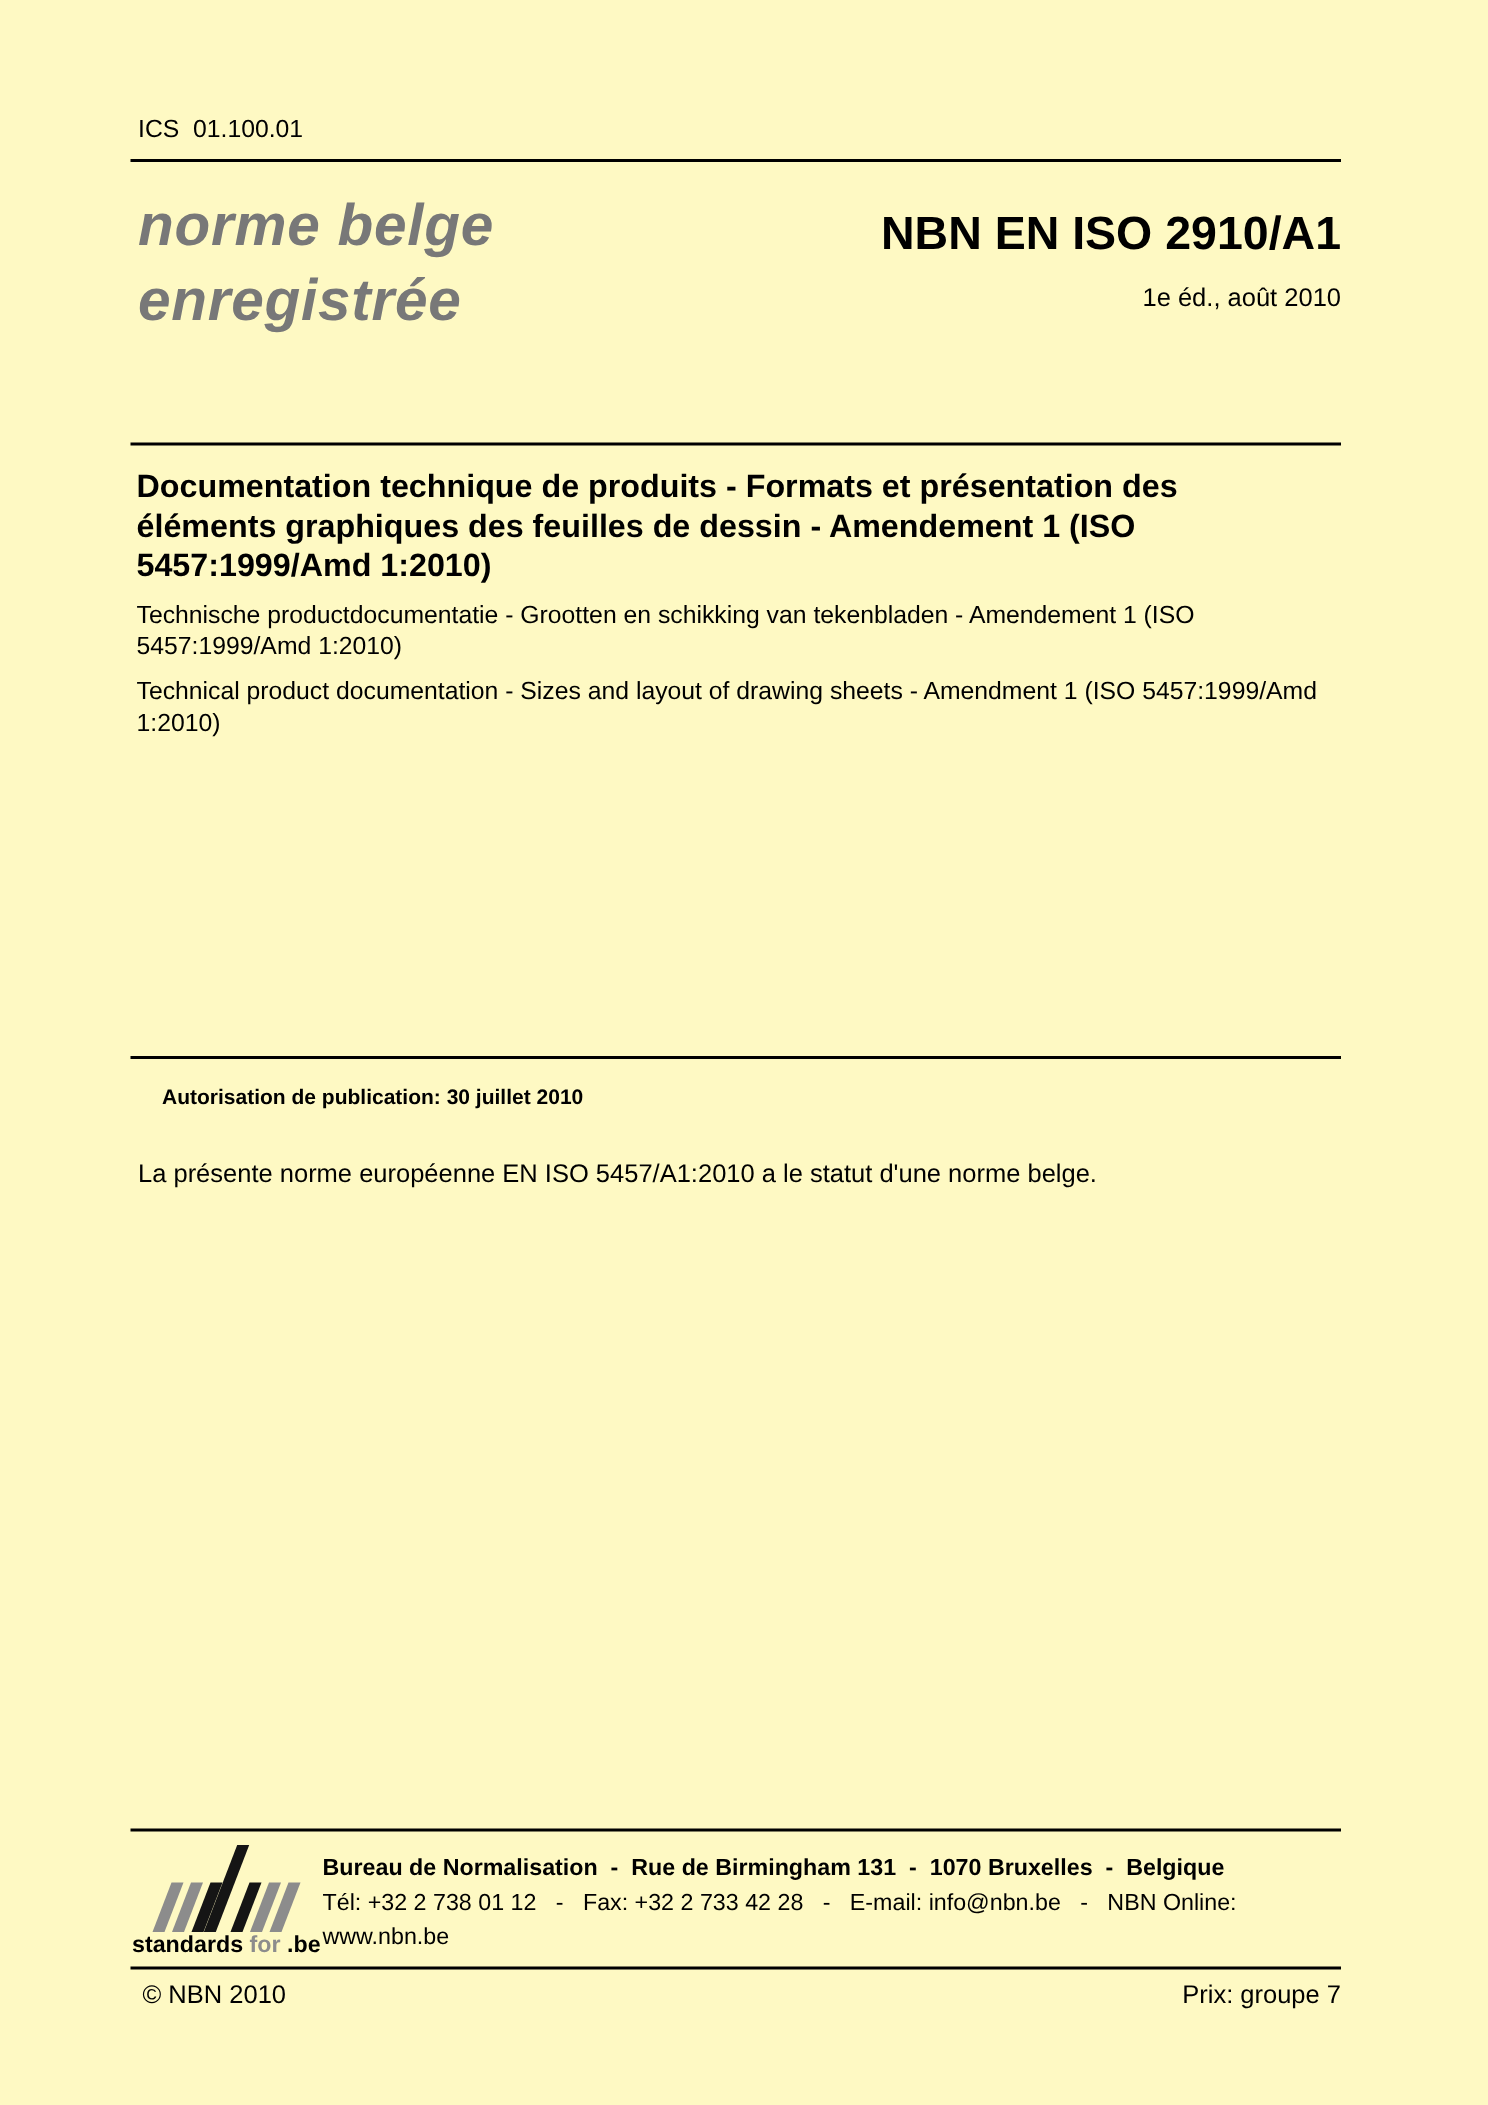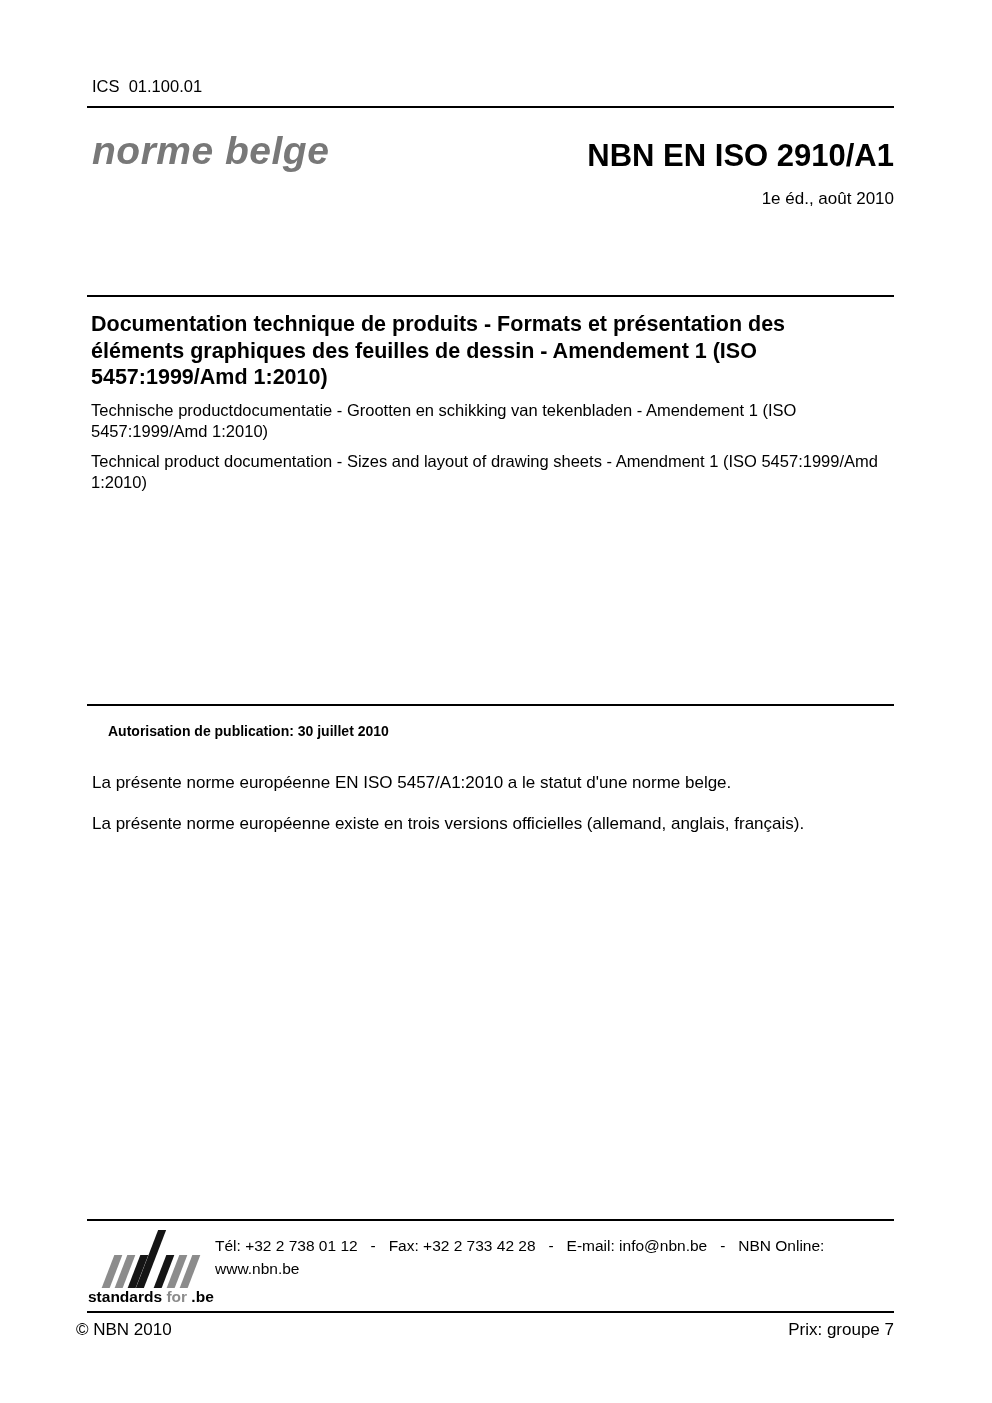--- a/index.html
+++ b/index.html
@@ -1,21 +1,21 @@
 <!DOCTYPE html>
 <html><head>
 <meta charset="utf-8">
 <style>
   html, body { margin: 0; padding: 0; background: #e8e8e8; }
   .page {
     position: relative;
     width: 992px;
     height: 1403px;
     margin: 0 auto;
-    background: #ffffff;
+    background: #fef9c3;
     font-family: "Liberation Sans", sans-serif;
     color: #000000;
     overflow: hidden;
   }
   .rule {
     position: absolute;
     left: 87px;
     width: 807px;
     height: 0;
     border-top: 2px solid #000000;
@@ -109,33 +109,34 @@
 
   #footer-text {
     position: absolute;
     left: 215px;
     top: 1234px;
     width: 682px;
   }
   .ft-line { font-size: 15.5px; line-height: 23px; white-space: pre-wrap; }
   .ft-bold { font-weight: bold; }
 
-  #copyright { position: absolute; top: 1320px; left: 76px; font-size: 17px; }
+  #copyright { position: absolute; top: 1320px; left: 95px; font-size: 17px; }
   #price { position: absolute; top: 1320px; right: 98px; font-size: 17px; }
 </style>
 </head>
 <body>
 
 <div class="page">
 
   <div id="ics">ICS  01.100.01</div>
   <div class="rule" id="rule-top"></div>
 
   <div id="doc-type">
     <div>norme belge</div>
+    <div>enregistrée</div>
   </div>
 
   <div id="header-right">
     <div class="std-number">NBN EN ISO 2910/A1</div>
     <div class="edition">1e éd., août 2010</div>
   </div>
 
   <div class="rule" id="rule-title"></div>
 
   <div id="title-block">
@@ -144,36 +145,36 @@
 5457:1999/Amd 1:2010)</div>
     <div class="title-sub">Technische productdocumentatie - Grootten en schikking van tekenbladen - Amendement 1 (ISO
 5457:1999/Amd 1:2010)</div>
     <div class="title-sub">Technical product documentation - Sizes and layout of drawing sheets - Amendment 1 (ISO 5457:1999/Amd
 1:2010)</div>
   </div>
 
   <div class="rule" id="rule-auth"></div>
   <div id="authorization">Autorisation de publication: 30 juillet 2010</div>
   <div class="note" id="note1">La présente norme européenne EN ISO 5457/A1:2010 a le statut d'une norme belge.</div>
-  <div class="note" id="note2">La présente norme européenne existe en trois versions officielles (allemand, anglais, français).</div>
 
   <div class="rule" id="rule-footer-top"></div>
 
   <div id="footer-logo-bars">
     <div class="bar gray"></div>
     <div class="bar gray"></div>
     <div class="bar black"></div>
     <div class="bar black tall"></div>
     <div class="bar black"></div>
     <div class="bar gray"></div>
     <div class="bar gray"></div>
   </div>
   <div id="footer-wordmark"><span>standards </span><span class="wm-for">for</span><span> .be</span></div>
 
   <div id="footer-text">
+    <div class="ft-line ft-bold">Bureau de Normalisation  -  Rue de Birmingham 131  -  1070 Bruxelles  -  Belgique</div>
     <div class="ft-line">Tél: +32 2 738 01 12   -   Fax: +32 2 733 42 28   -   E-mail: info@nbn.be   -   NBN Online: www.nbn.be</div>
   </div>
 
   <div class="rule" id="rule-footer-bottom"></div>
   <div id="copyright">© NBN 2010</div>
   <div id="price">Prix: groupe 7</div>
 
 </div>
 
 </body></html>

